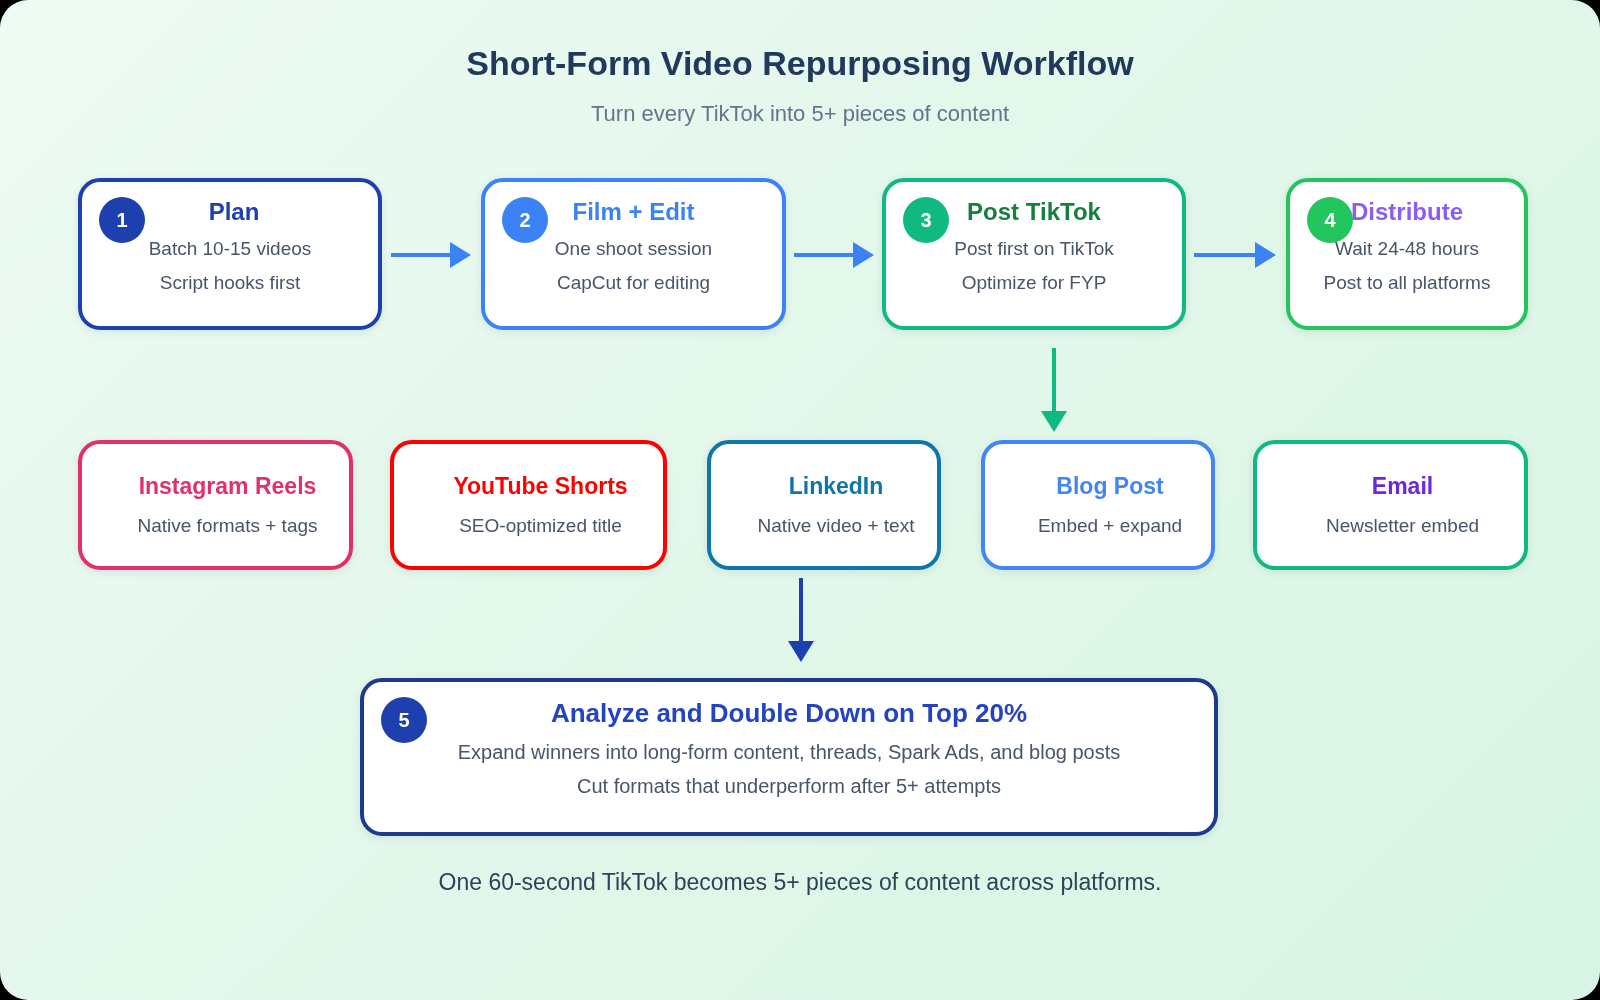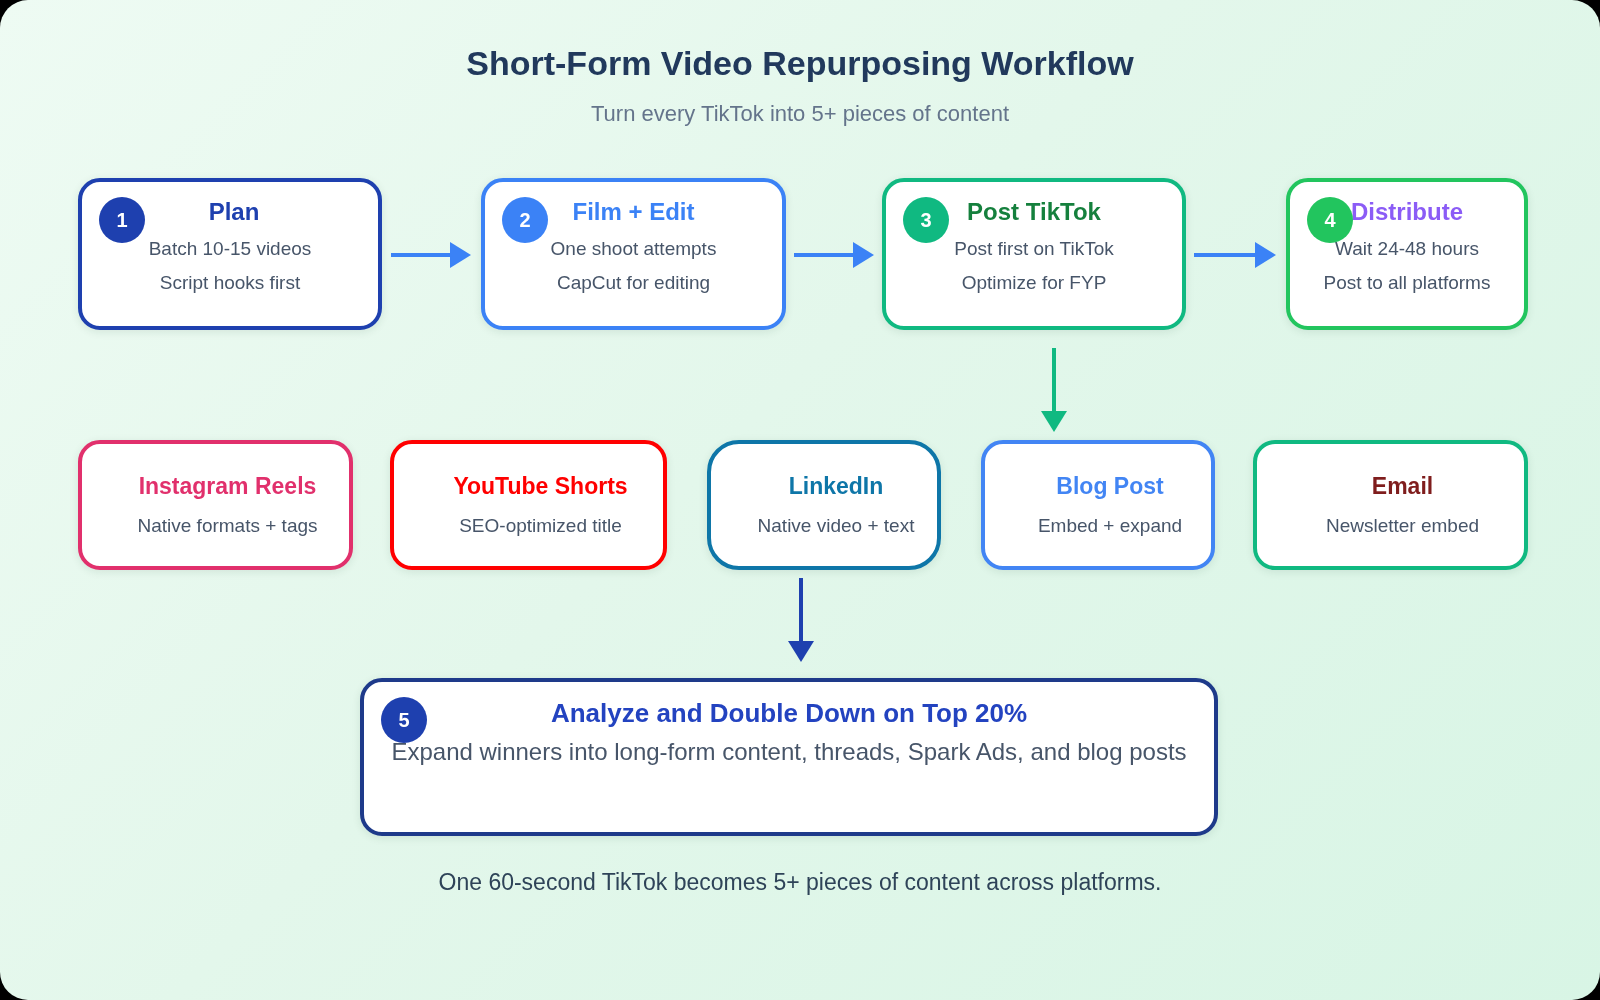--- a/index.html
+++ b/index.html
@@ -39,25 +39,25 @@
   .c-green{border-color:#22c55e;} .c-green .step-title{color:#8b5cf6;} .c-green .badge{background:#22c55e;}
   
   .plat{top:440px;height:130px;border-style:solid;border-width:4px;text-align:center;
         display:flex;flex-direction:column;align-items:center;justify-content:center;gap:15px;padding-left:24px;}
   .plat-title{font-size:23px;font-weight:bold;}
   .plat-line{font-size:19px;color:#475569;}
   .p-pink{border-color:#e1306c;}  .p-pink .plat-title{color:#e1306c;}
   .p-red{border-color:#ff0000;}   .p-red .plat-title{color:#ff0000;}
   .p-teal{border-color:#0e76a8;}  .p-teal .plat-title{color:#0e76a8;}
   .p-bblue{border-color:#4285f4;} .p-bblue .plat-title{color:#4285f4;}
-  .p-green{border-color:#10b981;} .p-green .plat-title{color:#7f1d1d;}
+  .p-green{border-color:#10b981;} .p-green .plat-title{color:#6d28d9;}
   
   .analyze{left:360px;top:678px;width:858px;height:158px;border:4px solid #1e3a8a;text-align:center;}
   .analyze .step-title{color:#2343c0;font-size:26px;margin-top:16px;}
-  .analyze .step-lines{font-size:24px;margin-top:7px;color:#475569;}
+  .analyze .step-lines{font-size:20px;margin-top:7px;color:#475569;}
   
   .harrow{position:absolute;height:28px;top:241px;}
   .harrow .shaft{position:absolute;left:0;right:16px;top:12px;height:4px;background:#3b82f6;}
   .harrow .head{position:absolute;right:0;top:1px;width:0;height:0;
     border-top:13px solid transparent;border-bottom:13px solid transparent;border-left:21px solid #3b82f6;}
   .varrow{position:absolute;width:28px;}
   .varrow .shaft{position:absolute;top:0;bottom:16px;left:12px;width:4px;}
   .varrow .head{position:absolute;bottom:0;left:1px;width:0;height:0;
     border-left:13px solid transparent;border-right:13px solid transparent;border-top:21px solid;}
   .v-green .shaft{background:#10b981;} .v-green .head{border-top-color:#10b981;}
@@ -85,21 +85,21 @@
 
   <div class="harrow" style="left:391px;width:80px;">
     <div class="shaft"></div>
       <div class="head"></div>
   </div>
 
   <div class="card step c-blue" style="left:481px;width:305px;">
     <div class="badge">2</div>
     <div class="step-title">Film + Edit</div>
     <div class="step-lines">
-      <div>One shoot attempts</div>
+      <div>One shoot session</div>
       <div>CapCut for editing</div>
     </div>
   </div>
 
   <div class="harrow" style="left:794px;width:80px;">
     <div class="shaft"></div>
       <div class="head"></div>
   </div>
 
   <div class="card step c-emerald" style="left:882px;width:304px;">
@@ -133,21 +133,21 @@
   <div class="card plat p-pink" style="left:78px;width:275px;">
     <div class="plat-title">Instagram Reels</div>
     <div class="plat-line">Native formats + tags</div>
   </div>
 
   <div class="card plat p-red" style="left:390px;width:277px;">
     <div class="plat-title">YouTube Shorts</div>
     <div class="plat-line">SEO-optimized title</div>
   </div>
 
-  <div class="card plat p-teal" style="left:707px;width:234px;border-radius:32px;">
+  <div class="card plat p-teal" style="left:707px;width:234px;">
     <div class="plat-title">LinkedIn</div>
     <div class="plat-line">Native video + text</div>
   </div>
 
   <div class="card plat p-bblue" style="left:981px;width:234px;">
     <div class="plat-title">Blog Post</div>
     <div class="plat-line">Embed + expand</div>
   </div>
 
   <div class="card plat p-green" style="left:1253px;width:275px;">
@@ -158,19 +158,20 @@
   <div class="varrow v-navy" style="left:787px;top:578px;height:84px;">
     <div class="shaft"></div>
       <div class="head"></div>
   </div>
 
   <div class="card analyze">
     <div class="badge" style="background:#1e40af;">5</div>
     <div class="step-title">Analyze and Double Down on Top 20%</div>
     <div class="step-lines">
       <div>Expand winners into long-form content, threads, Spark Ads, and blog posts</div>
+      <div>Cut formats that underperform after 5+ attempts</div>
     </div>
   </div>
 
   <div class="summary">One 60-second TikTok becomes 5+ pieces of content across platforms.</div>
   <div class="credit">gauravtiwari.org</div>
 
 </div>
 
 </body></html>

